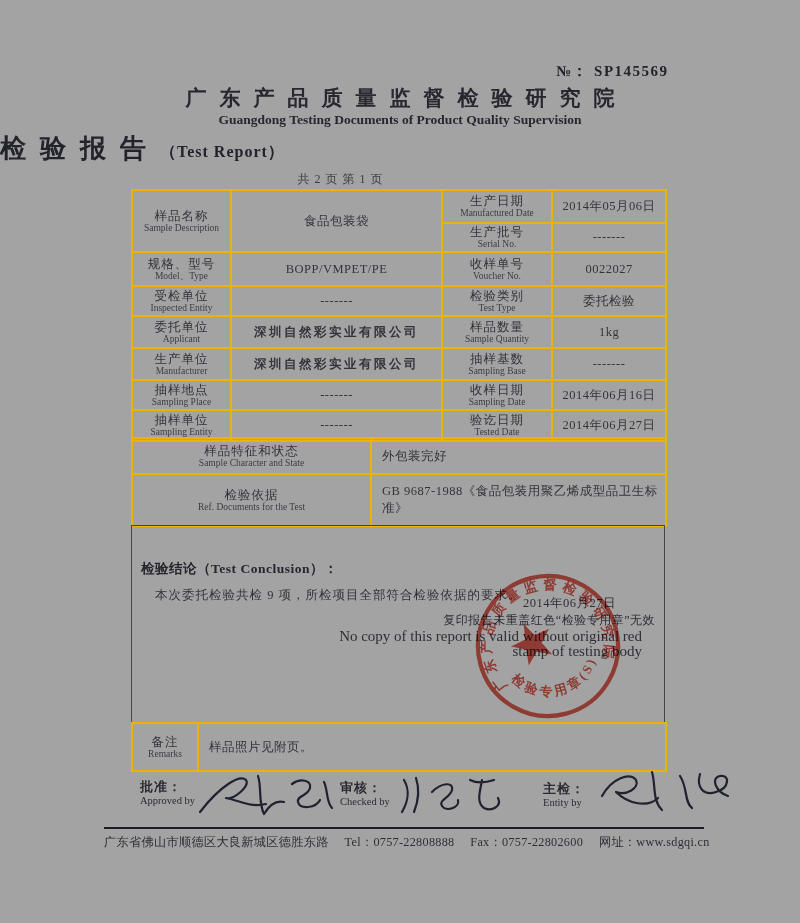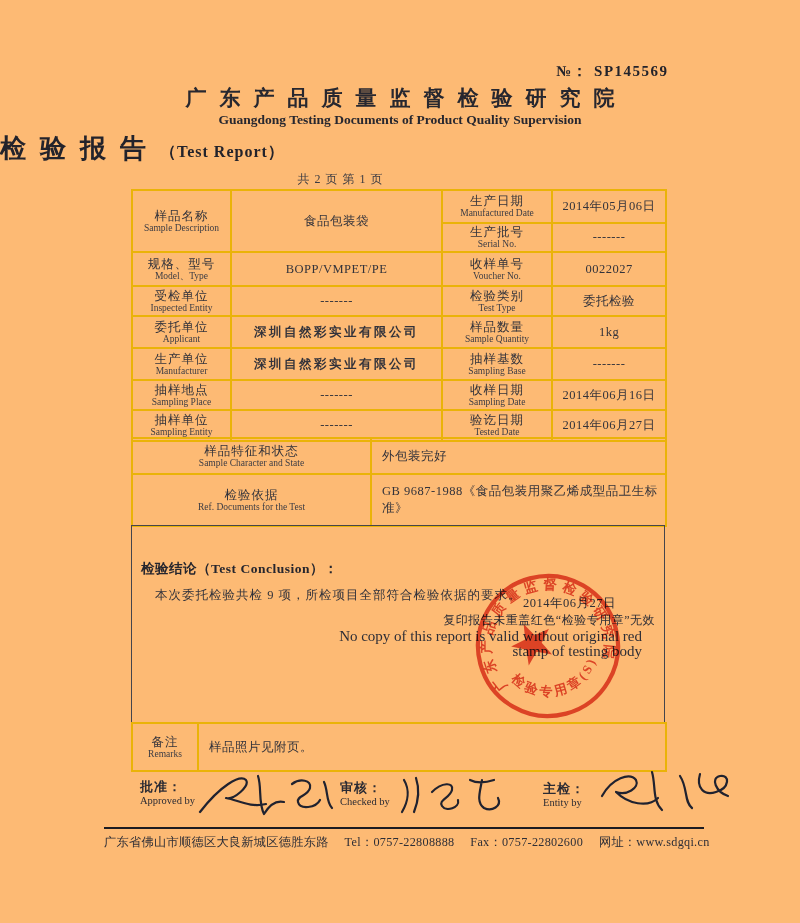--- a/index.html
+++ b/index.html
@@ -1,18 +1,18 @@
 <!DOCTYPE html>
 <html><head>
 <meta charset="utf-8">
 <style>
   html,body{margin:0;padding:0;background:#ffffff;}
   .page{
     position:relative;width:800px;height:923px;margin:0 auto;
-    background:#fdba74;overflow:hidden;
+    background:#a3a3a3;overflow:hidden;
     font-family:"Liberation Serif","DejaVu Serif",serif;
     color:#35353d;
   }
   
   .report-no{position:absolute;top:62px;left:556px;font-size:15px;font-weight:bold;color:#23232b;letter-spacing:1px;}
   .report-no .num{margin-left:6px;letter-spacing:1.5px;}
   .inst-cn{position:absolute;top:84px;left:0;width:100%;text-align:center;
     font-size:21px;font-weight:bold;color:#27272f;letter-spacing:13px;text-indent:13px;}
   .inst-en{position:absolute;top:112px;left:0;width:100%;text-align:center;
     font-size:13.5px;font-weight:bold;color:#27272f;}

